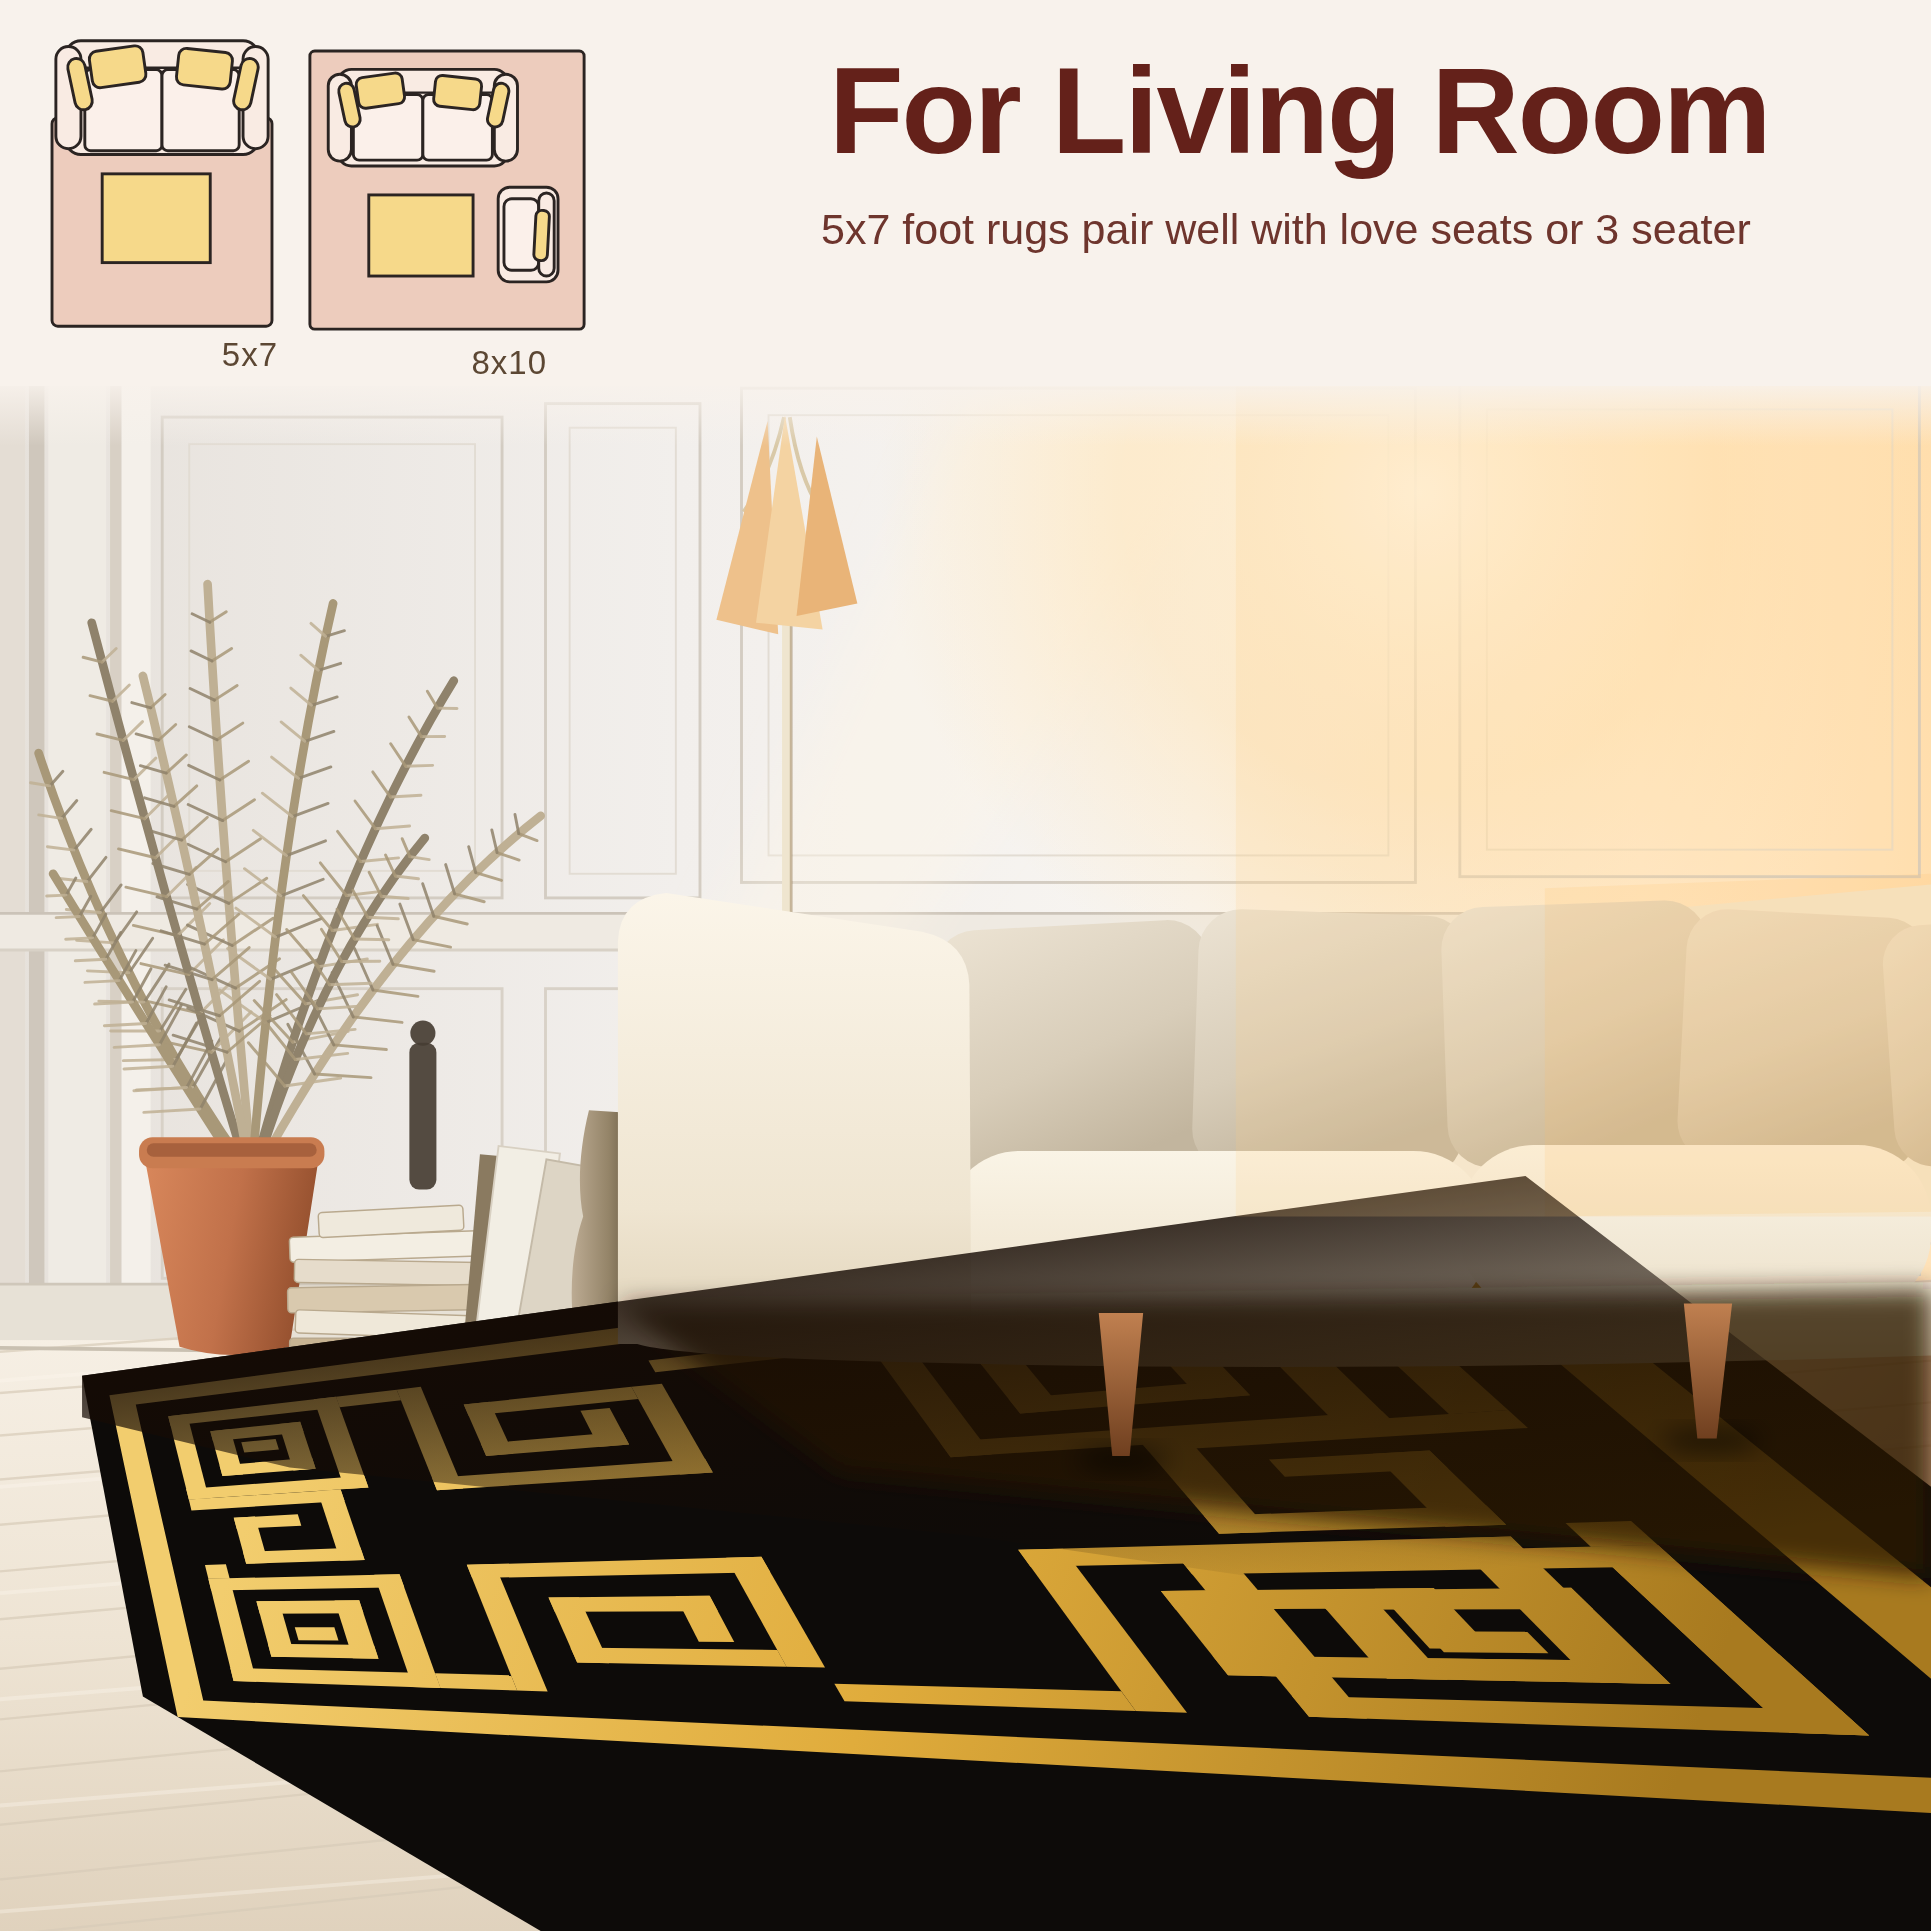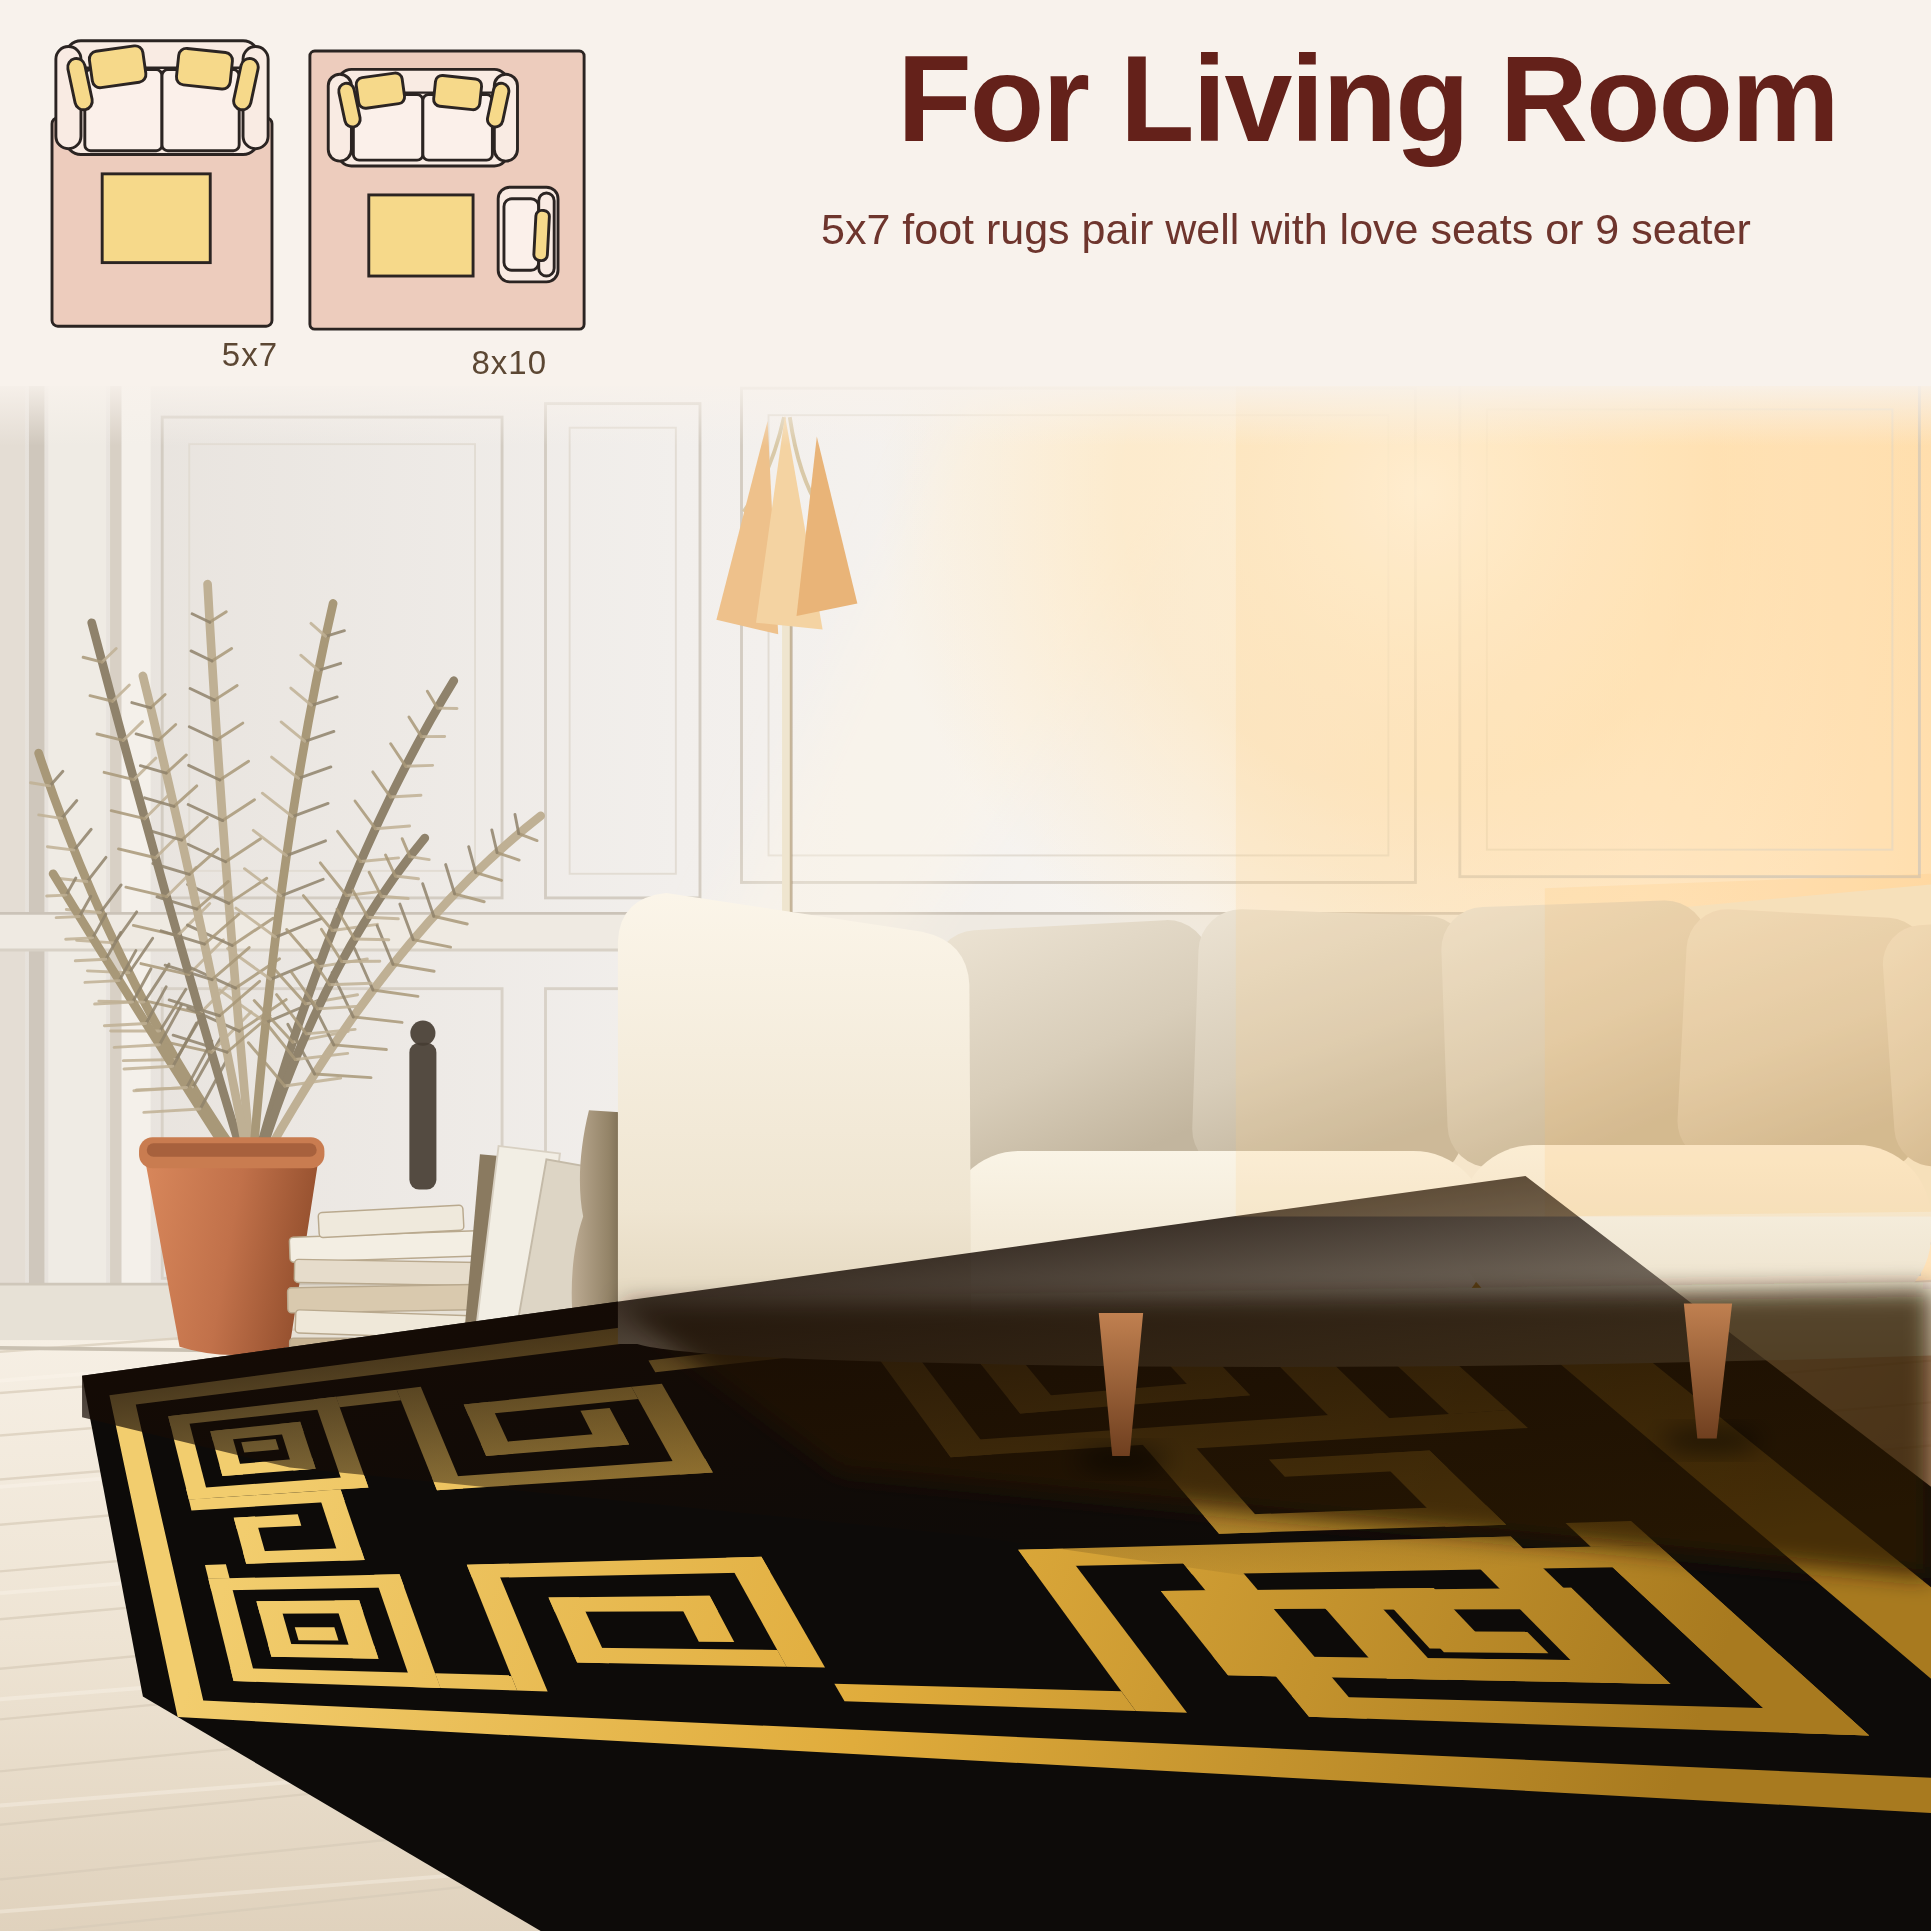--- a/index.html
+++ b/index.html
@@ -10,21 +10,21 @@
   }
   
   .topband{position:absolute;left:0;top:0;width:1931px;height:386px;background:var(--page-bg,#f8f2ec);z-index:5;}
   .band-fade{position:absolute;left:0;top:378px;width:1931px;height:68px;z-index:5;
     background:linear-gradient(180deg,#f8f2ec 0%,rgba(248,242,236,0) 100%);}
   .diagram{position:absolute;z-index:6;}
   .diagram svg{display:block;}
   .dlabel{position:absolute;z-index:7;color:var(--label-text,#5c4733);
     font-size:33px;letter-spacing:1px;text-align:right;width:232px;}
   .headline{position:absolute;left:817px;top:35px;width:1101px;z-index:6;
-    color:var(--heading,#64211a);font-size:122px;font-weight:800;letter-spacing:-1.9px;line-height:1.05;margin:0;text-align:center;}
+    color:var(--heading,#64211a);font-size:122px;font-weight:800;letter-spacing:-1.9px;line-height:1.05;margin:12px;}
   .desc{position:absolute;left:821px;top:199px;width:1091px;z-index:6;margin:0;
     color:var(--body-text,#6e352d);font-size:43px;line-height:61px;font-weight:400;}
   
   .photo{position:absolute;left:0;top:0;width:1931px;height:1931px;z-index:1;}
   .photo svg{display:block;}
   .outline{stroke:var(--diagram-outline,#2b2422);stroke-width:3;fill:none;}
 </style>
 </head>
 <body>
 
@@ -574,16 +574,16 @@
         <rect x="0" y="0" width="62" height="98" rx="12" style="fill:var(--diagram-sofa,#f9ebe3)" class="outline"></rect>
         <rect x="6" y="12" width="36" height="74" rx="8" style="fill:#fbf0ea" class="outline"></rect>
         <rect x="42" y="6" width="16" height="86" rx="8" style="fill:var(--diagram-sofa,#f9ebe3)" class="outline"></rect>
         <rect x="38" y="24" width="14" height="52" rx="6" style="fill:var(--diagram-yellow,#f6d98a)" class="outline" transform="rotate(3 45 50)"></rect>
       </g>
     </svg>
   </div>
   <div class="dlabel" style="left:315px;top:344px">8x10</div>
 
   <h1 class="headline">For Living Room</h1>
-  <p class="desc"><span>5x7 foot rugs pair well with love seats or 9 seater</span><br>
+  <p class="desc"><span>5x7 foot rugs pair well with love seats or 3 seater</span><br>
      </p>
 </div>
 
 
 </body></html>

